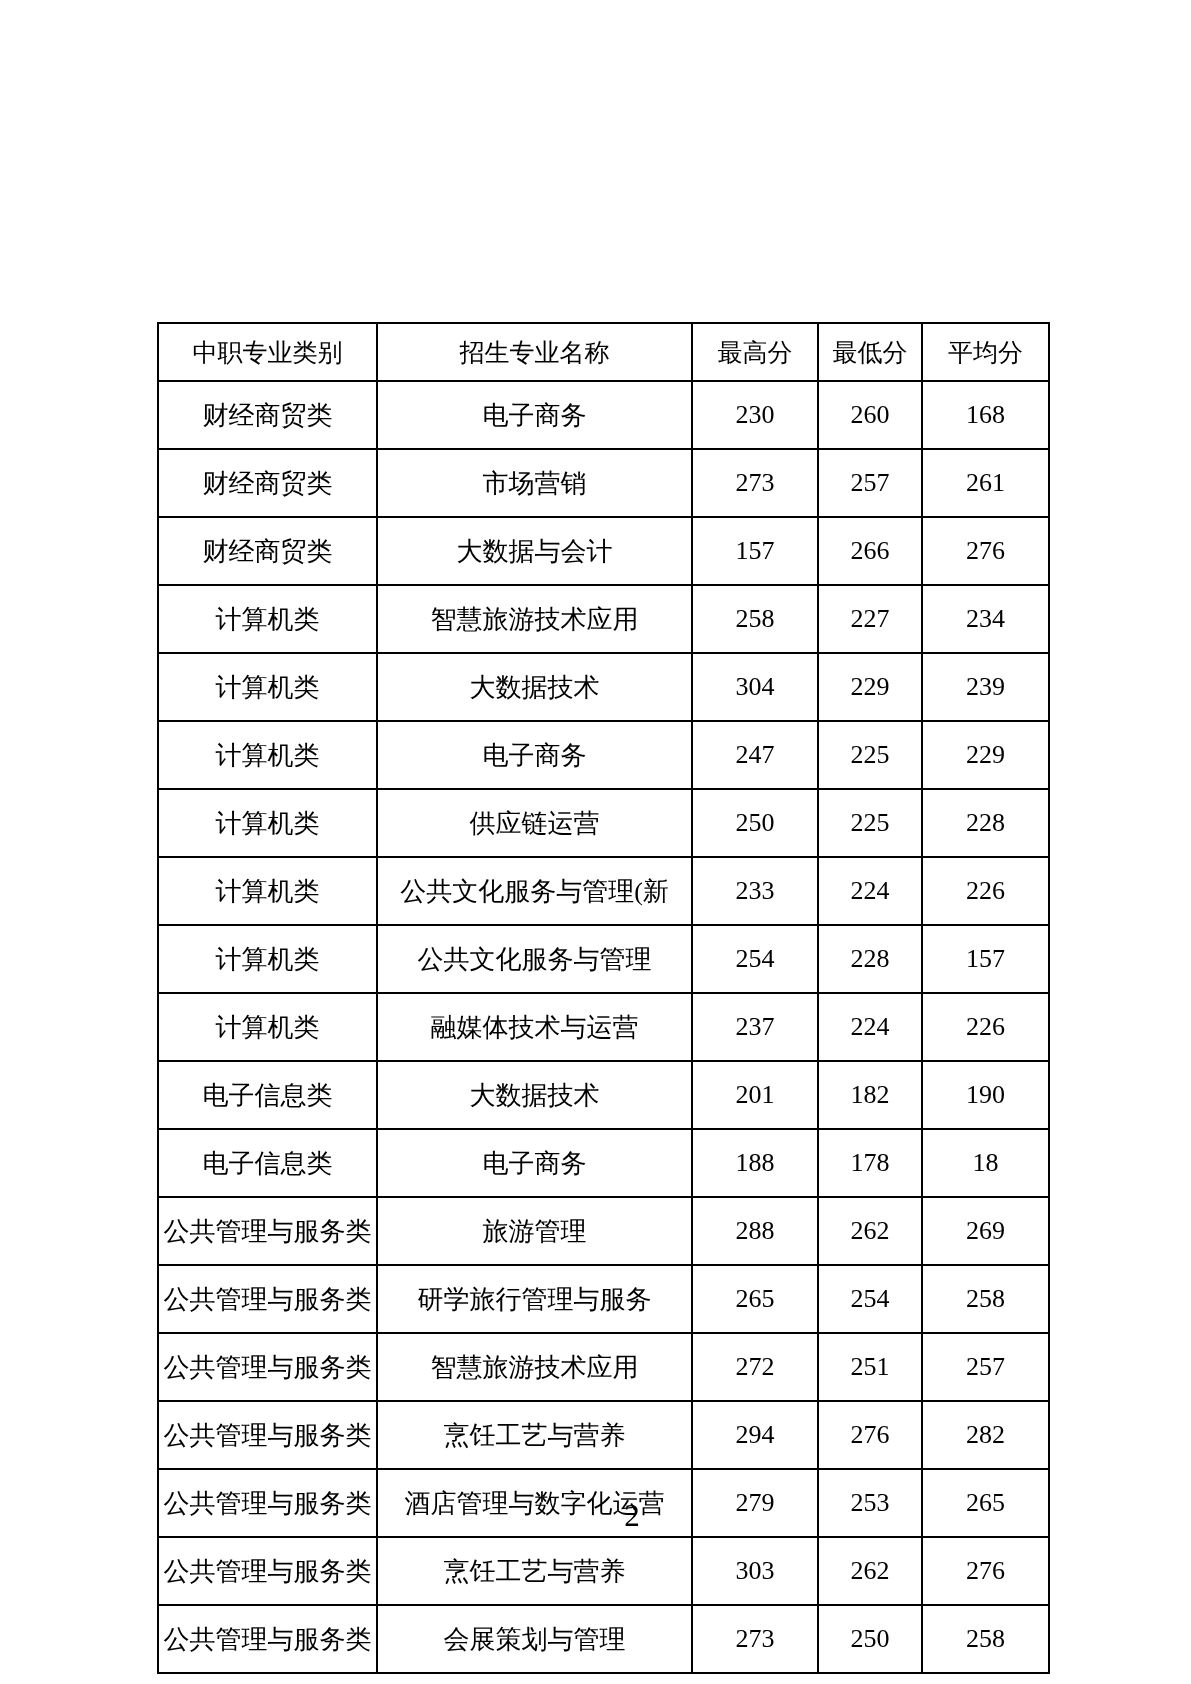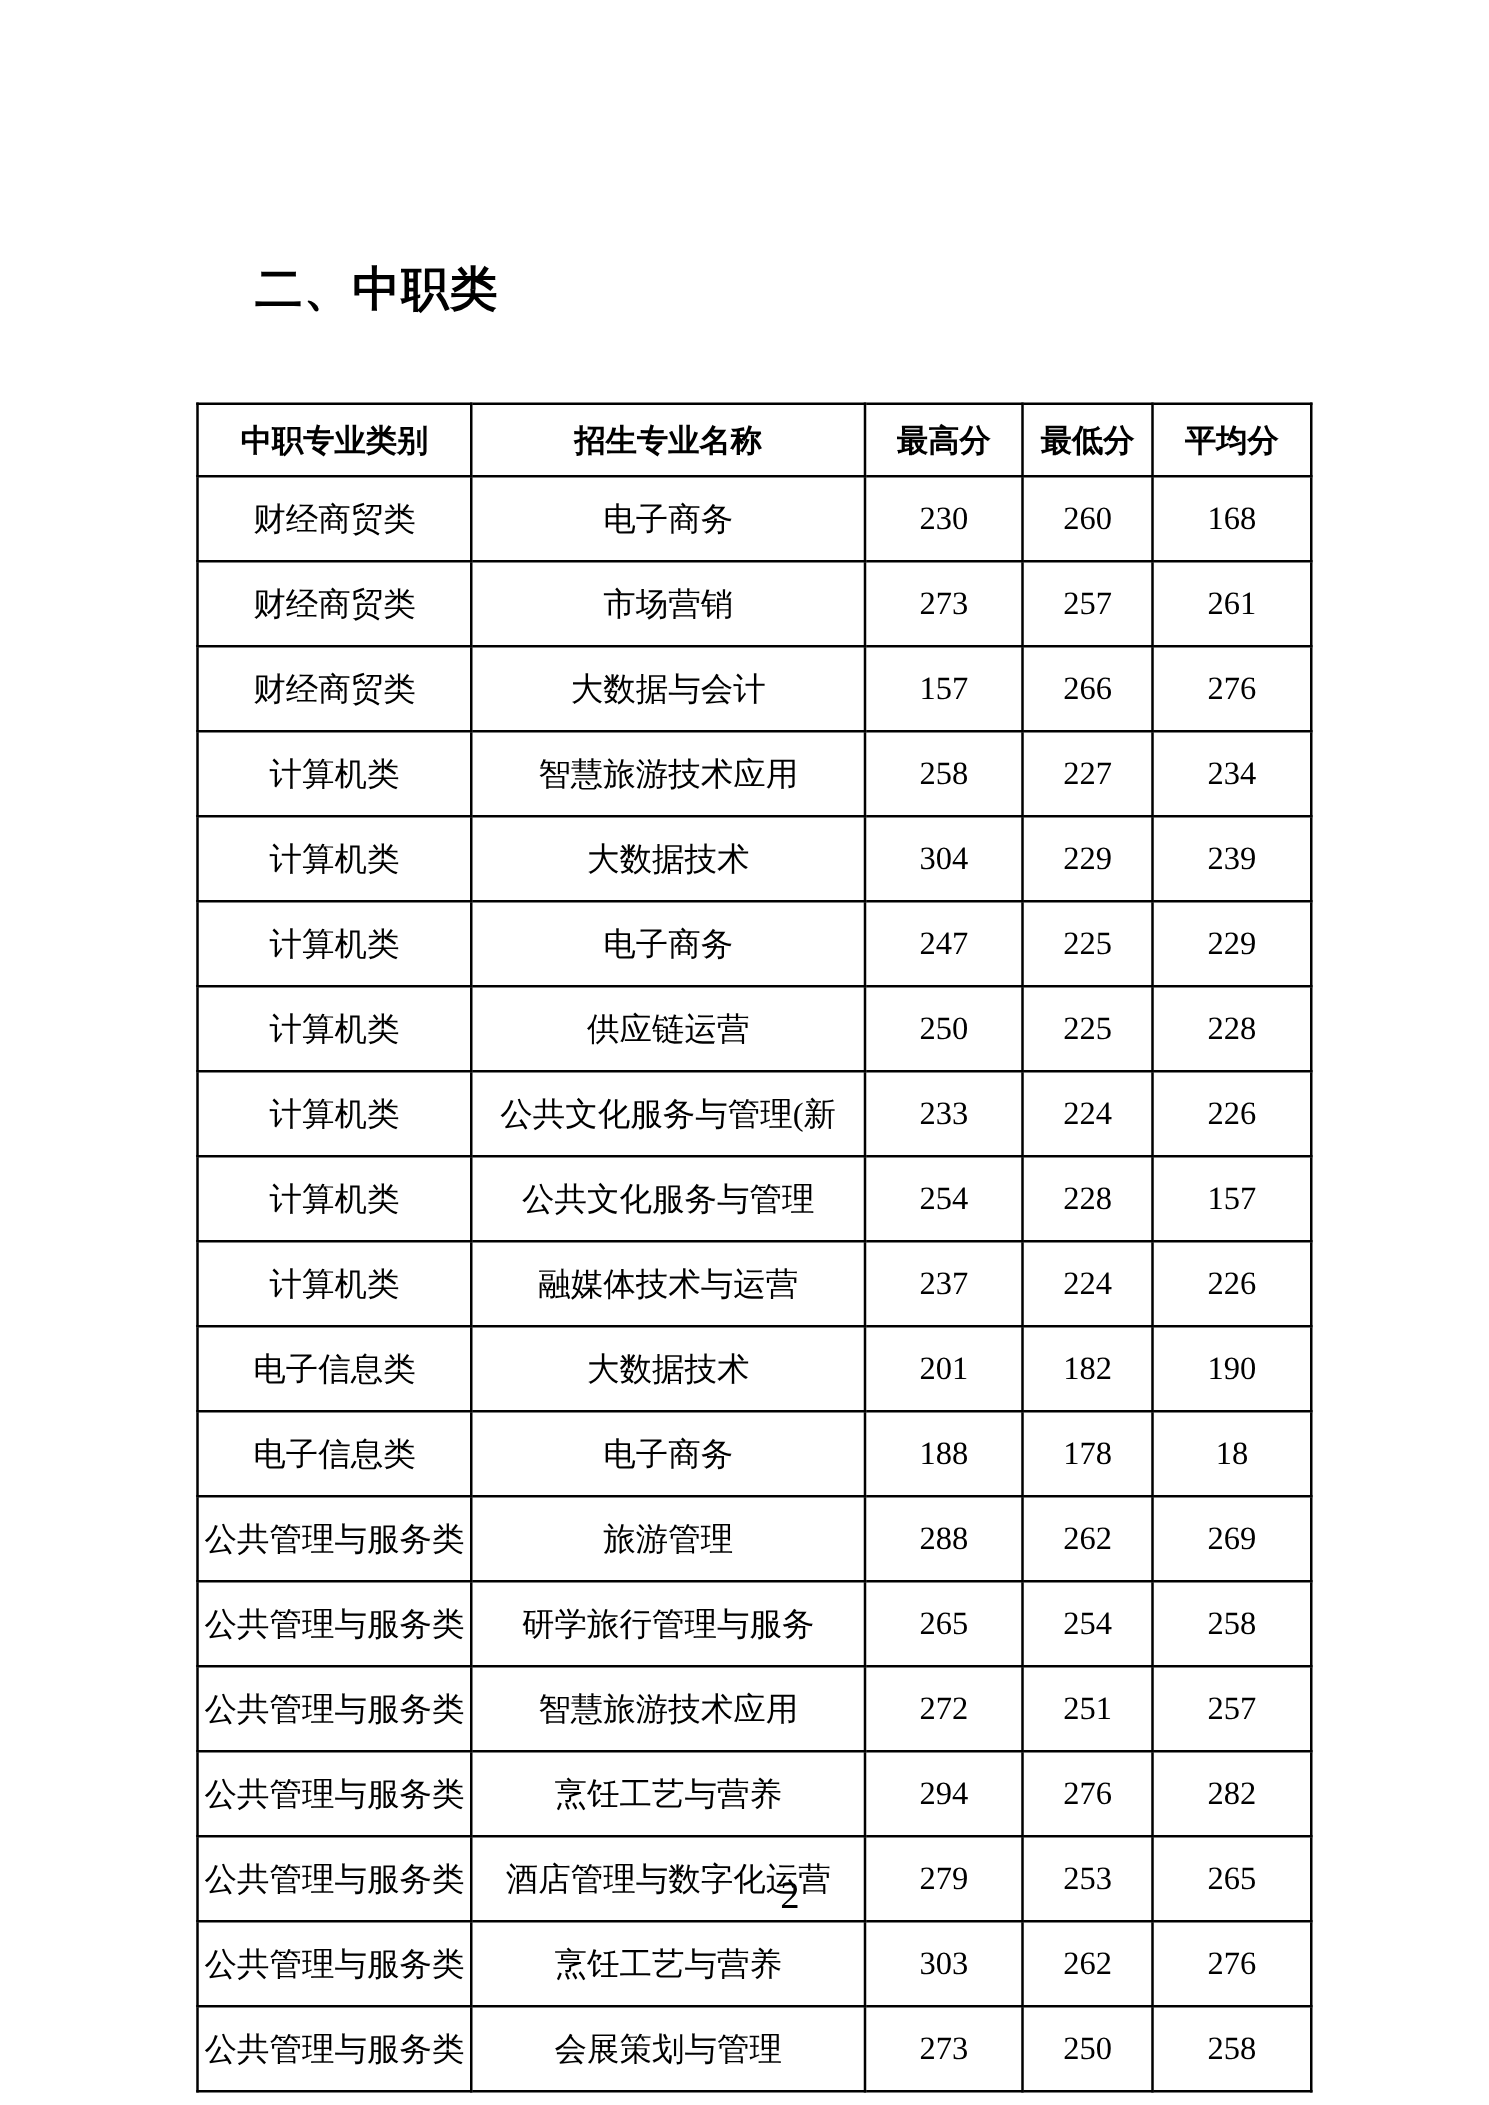--- a/index.html
+++ b/index.html
@@ -46,21 +46,21 @@
     overflow: hidden;
   }
   table.scores thead tr {
     height: 58px;
   }
   table.scores tbody tr {
     height: 68px;
   }
   table.scores th {
     font-family: "Liberation Sans", sans-serif;
-    font-weight: 700;
+    font-weight: 400;
     font-size: 25px;
     color: #000000;
   }
   table.scores td {
     font-family: "Liberation Serif", serif;
     font-size: 26px;
     color: #000000;
   }
   .page-number {
     position: absolute;
@@ -71,21 +71,20 @@
     font-size: 31px;
     line-height: 1;
     color: #000000;
   }
 </style>
 </head>
 <body>
 
 <div class="page">
 
-  <div class="doc-title">二、中职类</div>
 
   <table class="scores">
     <colgroup>
       <col style="width:219px">
       <col style="width:315px">
       <col style="width:126px">
       <col style="width:104px">
       <col style="width:127px">
     </colgroup>
     <thead>

